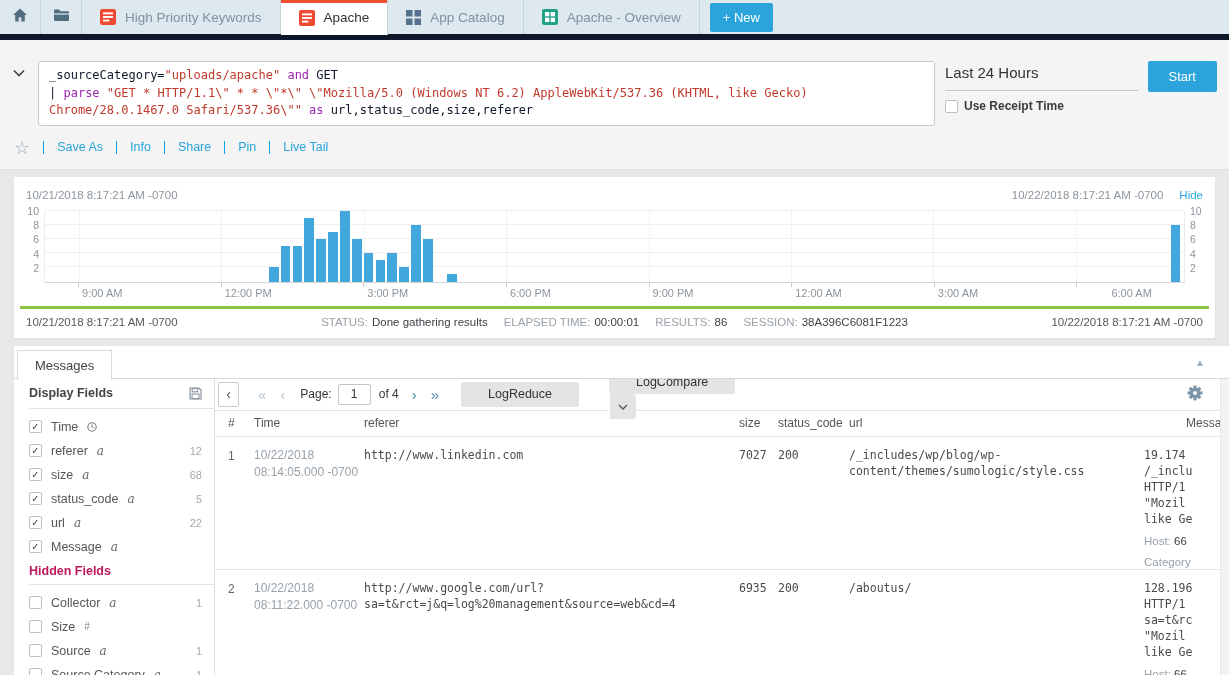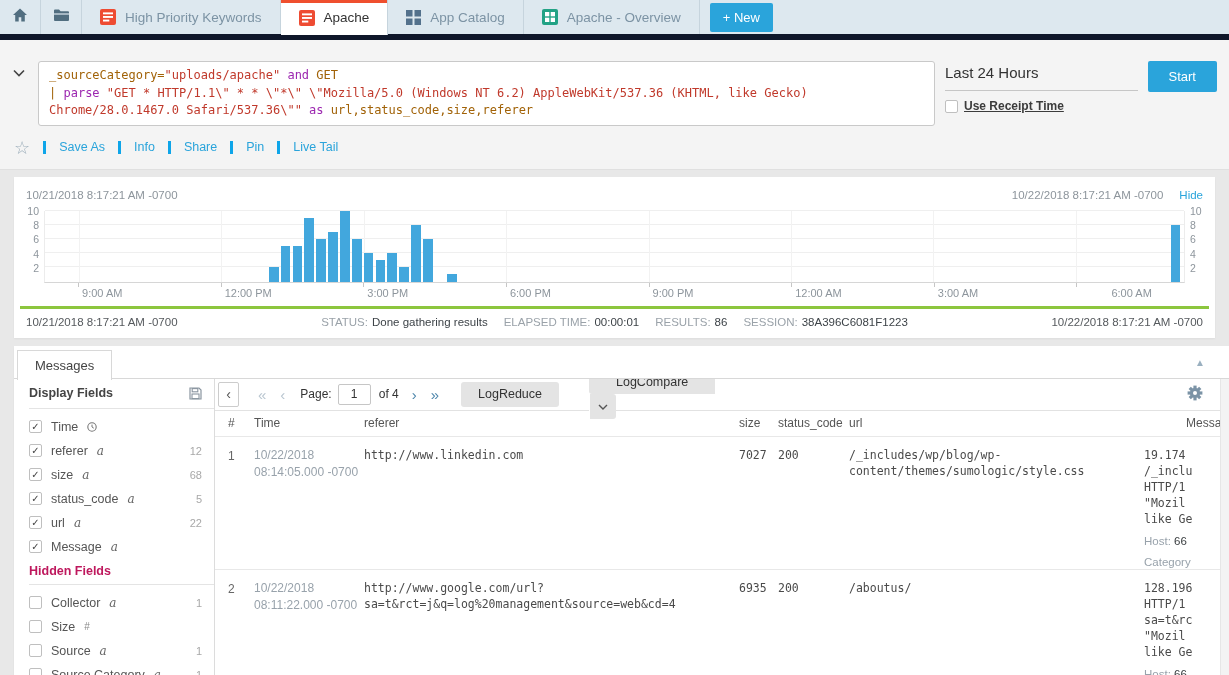--- a/index.html
+++ b/index.html
@@ -14,30 +14,30 @@
   .tab-ic{display:flex;align-items:center;}
   .new-btn{align-self:center;margin-left:10px;background:#2aa4db;color:#fff;font-size:13px;padding:7px 13px;border-radius:2px;border:none;cursor:pointer;white-space:nowrap;}
 
   
   .query-section{background:#f4f4f4;padding:21px 0 12px;border-bottom:1px solid #e0e0e0;}
   .query-row{display:flex;align-items:flex-start;}
   .expander{width:38px;display:flex;justify-content:center;padding-top:8px;color:#444;cursor:pointer;}
   .query-box{width:897px;background:#fff;border:1px solid #c9c9c9;border-radius:3px;padding:5px 10px;font-family:"DejaVu Sans Mono",monospace;font-size:12px;line-height:17.5px;color:#222;cursor:text;}
   .c-string{color:#c0392b;}
   .c-keyword{color:#9c27b0;}
-  .c-plain{color:#a16207;}
+  .c-plain{color:#0f172a;}
   .time-panel{flex:1;margin-left:10px;padding-right:12px;}
   .time-row{display:flex;align-items:flex-start;gap:10px;}
   .time-range{flex:1;font-size:15px;color:#333;border-bottom:1px solid #c6c6c6;padding:3px 0 9px;cursor:pointer;}
   .start-btn{background:#2aa4db;color:#fff;border:none;border-radius:2px;font-size:13px;padding:8px 21px;cursor:pointer;}
-  .receipt{display:flex;align-items:center;gap:6px;margin-top:7px;font-size:12px;font-weight:bold;color:#3c3c3c;cursor:pointer;width:max-content;text-decoration:underline;}
+  .receipt{display:flex;align-items:center;gap:6px;margin-top:7px;font-size:12px;font-weight:bold;color:#3c3c3c;cursor:pointer;width:max-content;}
   .cb{width:13px;height:13px;min-width:13px;border:1px solid #bfbfbf;border-radius:2px;background:#fff;display:inline-flex;align-items:center;justify-content:center;font-size:10px;line-height:10px;color:#444;}
   .actions-row{display:flex;align-items:center;padding:13px 0 0 14px;}
   .star{color:#9fb0bc;font-size:18px;margin-right:13px;cursor:pointer;line-height:1;}
-  .action-link{color:#2aa4db;font-size:12.5px;padding:0 13px;border-left:3px solid #0ea5e9;cursor:pointer;line-height:13px;}
+  .action-link{color:#2aa4db;font-size:12.5px;padding:0 13px;border-left:1px solid #0ea5e9;cursor:pointer;line-height:13px;}
 
   
   .hist-card{background:#fff;margin:7px 14px 0;padding:6px 6px 2px;box-shadow:0 1px 2px rgba(0,0,0,.05);}
   .hist-top{display:flex;justify-content:space-between;align-items:center;font-size:11.5px;color:#8d959c;padding:6px 6px 10px;}
   .hide-link{color:#2aa4db;margin-left:16px;cursor:pointer;}
   .chart-row{display:flex;}
   .ycol{width:24px;position:relative;height:72px;}
   .ylab{position:absolute;transform:translateY(50%);font-size:10.5px;color:#8d959c;}
   .ycol.left .ylab{right:5px;}
   .ycol.right .ylab{left:5px;}
@@ -77,21 +77,21 @@
   .msg-main{flex:1;position:relative;overflow:hidden;}
   .toolbar{height:32px;display:flex;align-items:center;border-bottom:1px solid #e2e2e2;padding:0 26px 0 3px;}
   .collapse-btn{width:21px;height:25px;border:1px solid #ccc;border-radius:2px;background:#fff;display:flex;align-items:center;justify-content:center;color:#555;font-size:14px;cursor:pointer;}
   .pg-arrow{font-size:15px;padding:0 7px;cursor:pointer;line-height:1;}
   .pg-arrow.dis{color:#b9c6d0;}
   .pg-arrow.en{color:#4e87ac;}
   .ml12{margin-left:12px;}
   .pg-label{font-size:12px;color:#333;margin:0 6px 0 8px;}
   .pg-input{width:33px;height:21px;border:1px solid #c6c6c6;border-radius:2px;text-align:center;font-size:12px;color:#333;font-family:"Liberation Sans",sans-serif;}
   .pg-total{font-size:12px;color:#333;margin:0 6px 0 8px;text-align:right;}
-  .tool-btn{background:#e4e4e4;border:none;border-radius:3px;height:25px;padding:0 17px;font-size:12.5px;color:#333;margin-left:15px;cursor:pointer;font-family:"Liberation Sans",sans-serif;}
+  .tool-btn{background:#e4e4e4;border:none;border-radius:3px;height:25px;padding:0 27px;font-size:12.5px;color:#333;margin-left:15px;cursor:pointer;font-family:"Liberation Sans",sans-serif;}
   .split{display:flex;margin-left:30px;flex-direction:column;}
   .split .tool-btn{margin-left:0;border-radius:3px 0 0 3px;padding:0 27px;}
   .split-caret{width:27px;height:25px;border-left:1px solid #fff;background:#e4e4e4;border-radius:0 3px 3px 0;display:flex;align-items:center;justify-content:center;color:#555;cursor:pointer;}
   .gear{margin-left:auto;color:#7b93a6;font-size:16px;line-height:1;cursor:pointer;}
 
   .grid-table{width:1349px;}
   .trow{display:grid;grid-template-columns:13px 26px 110px 375px 39px 71px 295px 420px;}
   .thead{height:26px;align-items:center;border-bottom:1px solid #e8e8e8;}
   .th{font-size:12px;color:#555;cursor:pointer;}
   .th-msg{text-indent:42px;}

